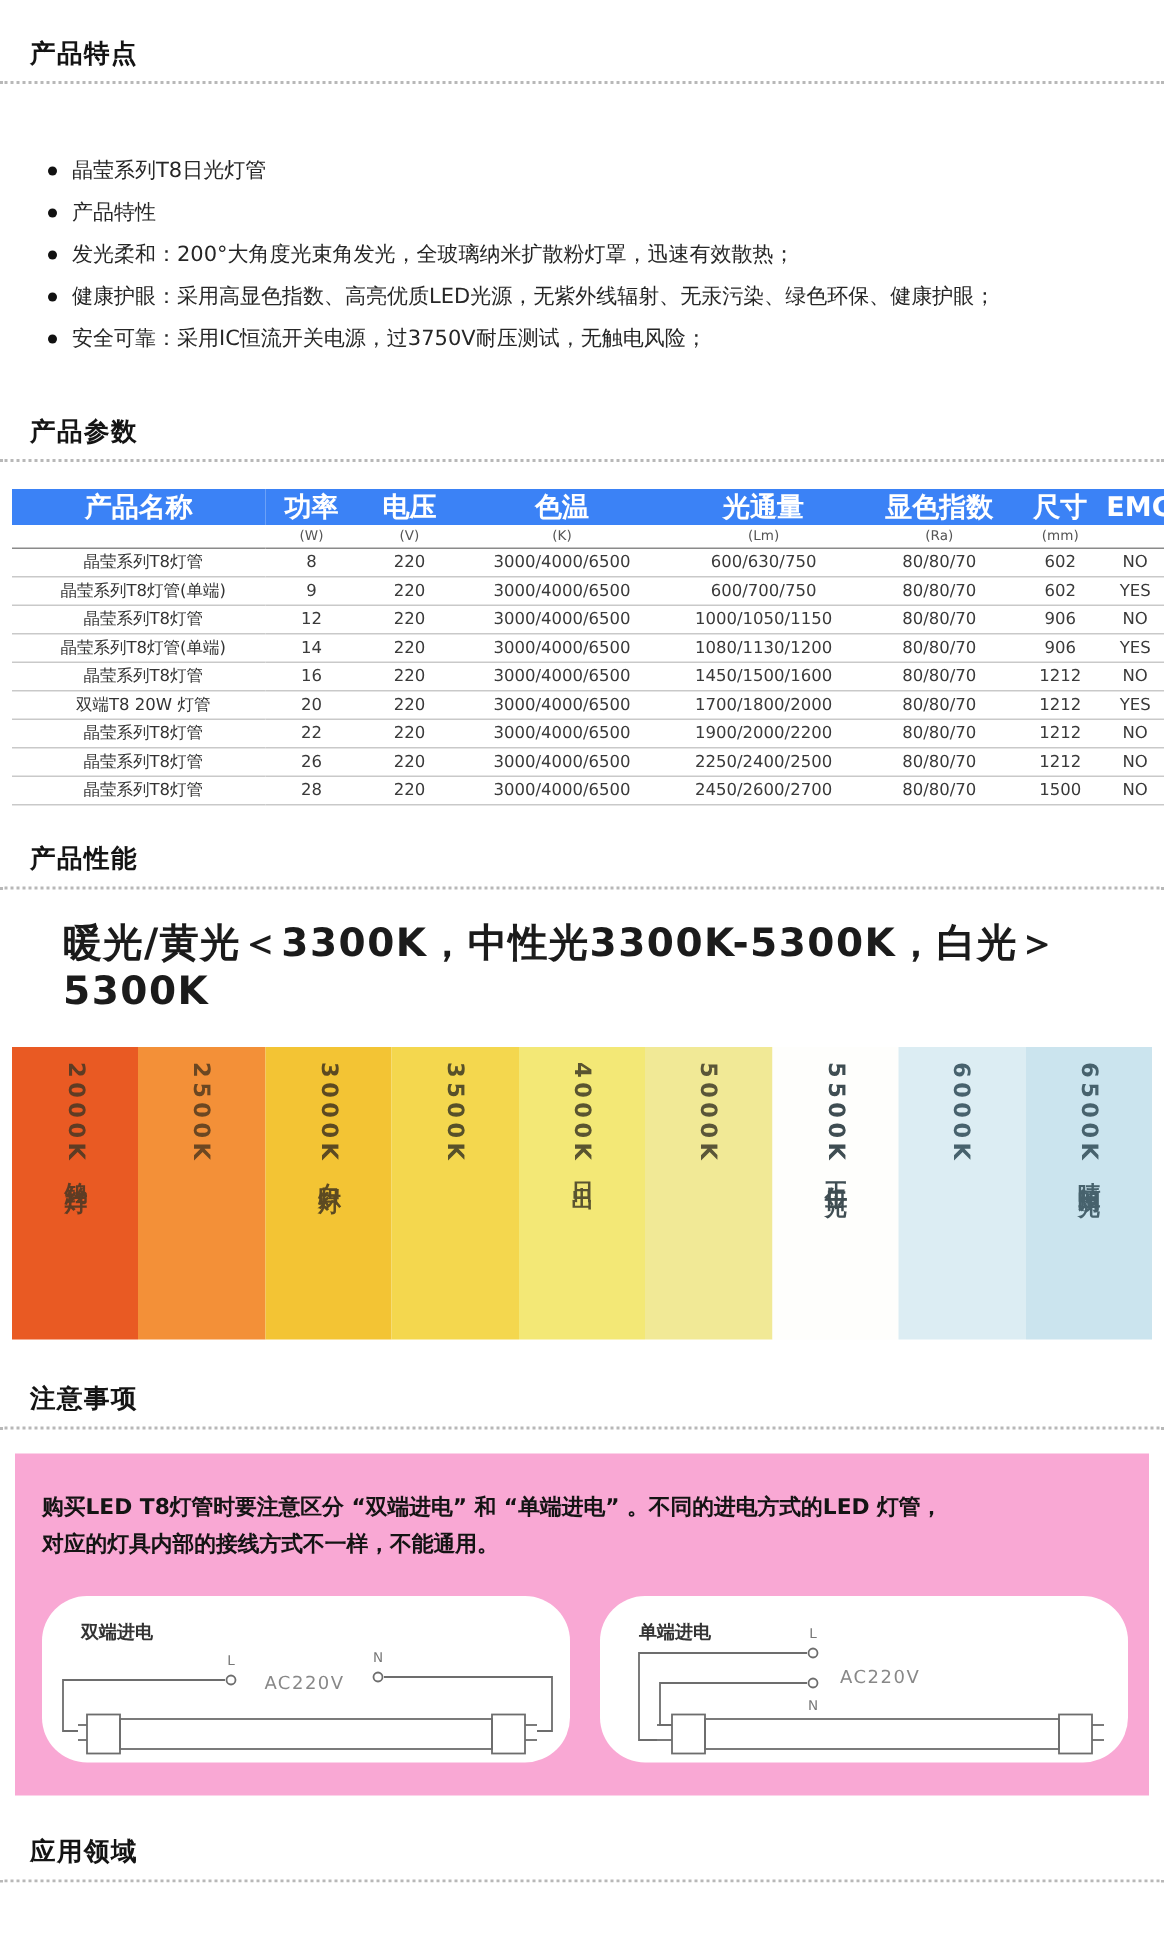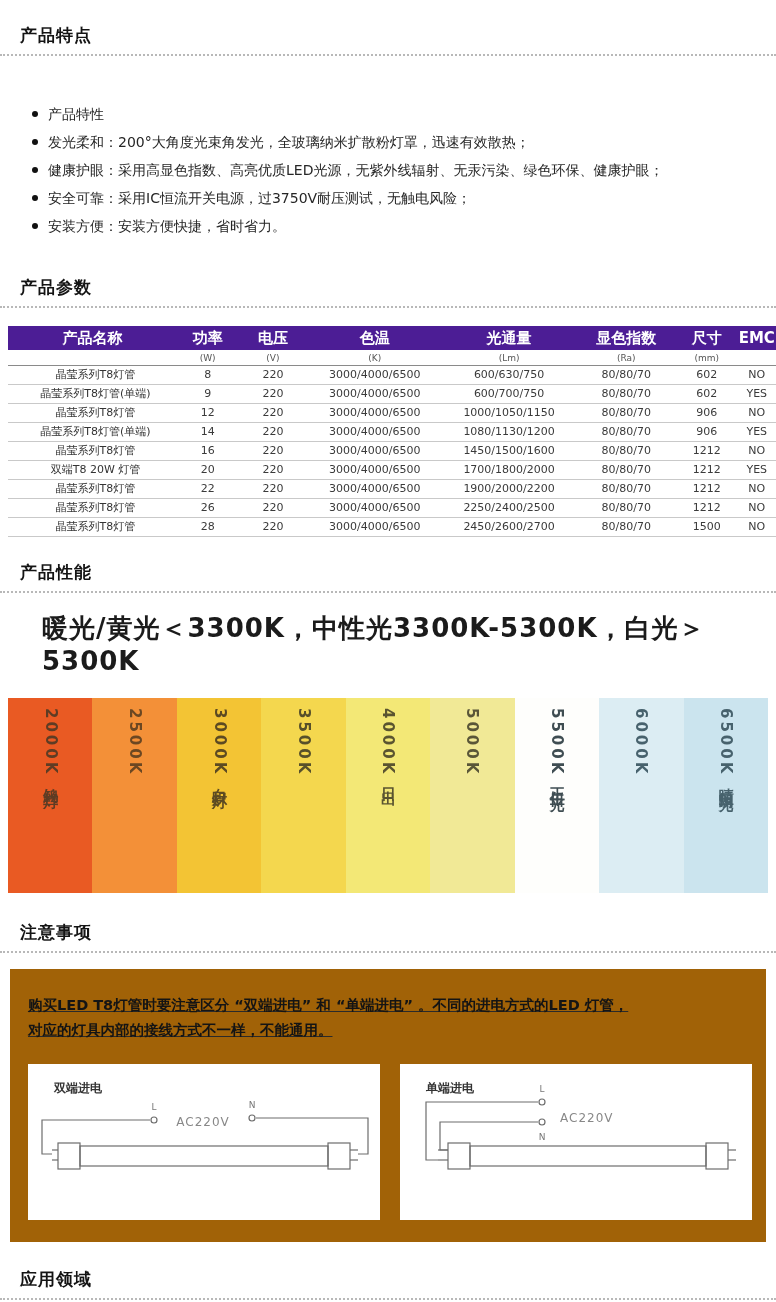--- a/index.html
+++ b/index.html
@@ -59,23 +59,23 @@
   }
   .param-table col.c-name { width: 22%; }
   .param-table col.c-pow  { width: 8%; }
   .param-table col.c-volt { width: 9%; }
   .param-table col.c-temp { width: 17.5%; }
   .param-table col.c-flux { width: 17.5%; }
   .param-table col.c-cri  { width: 13%; }
   .param-table col.c-size { width: 8%; }
   .param-table col.c-emc  { width: 5%; }
   .param-table th {
-    background: #4c1d95;
+    background: #3b82f6;
     color: #ffffff;
-    font-size: 15px;
+    font-size: 18px;
     font-weight: bold;
     height: 24px;
     text-align: center;
     white-space: nowrap;
   }
   .param-table .units td {
     font-size: 9px;
     color: #555;
     height: 15px;
     text-align: center;
@@ -119,61 +119,61 @@
     font-weight: bold;
     letter-spacing: 3px;
     margin: 10px auto 0 auto;
     height: 180px;
   }
   .band-sub { margin-block-start: 10px; }
 
   
   .notice-box {
     margin: 16px 10px 0 10px;
-    background: #a16207;
+    background: #f9a8d4;
     padding: 24px 18px 22px 18px;
-    text-decoration: underline;
   }
   .notice-text {
     font-size: 14.5px;
     font-weight: bold;
     color: #141414;
     line-height: 1.75;
   }
   .diagram-row {
     display: flex;
     gap: 20px;
     margin-top: 20px;
   }
   .diagram-card {
     background: #ffffff;
     width: 352px;
-    height: 156px;
+    height: 111px;
+    border-radius: 30px;
   }
   .diagram-card svg { display: block; }
   .dg-label { font-size: 12px; font-weight: bold; fill: #333; }
   .dg-term  { font-size: 9px;  fill: #777; }
   .dg-ac    { font-size: 12px; fill: #888; letter-spacing: 1px; }
   .dg-line  { stroke: #6d6d6d; stroke-width: 1.2; fill: none; }
   .dg-node  { stroke: #6d6d6d; stroke-width: 1.2; fill: #ffffff; }
 </style>
 </head>
 <body>
 
 <div class="page">
 
   <div class="sec-head mt-features">
     <h2 class="sec-title">产品特点</h2>
   </div>
   <ul class="feature-list">
+    <li>晶莹系列T8日光灯管</li>
     <li>产品特性</li>
     <li>发光柔和：200°大角度光束角发光，全玻璃纳米扩散粉灯罩，迅速有效散热；</li>
     <li>健康护眼：采用高显色指数、高亮优质LED光源，无紫外线辐射、无汞污染、绿色环保、健康护眼；</li>
     <li>安全可靠：采用IC恒流开关电源，过3750V耐压测试，无触电风险；</li>
-    <li>安装方便：安装方便快捷，省时省力。</li>
   </ul>
 
   <div class="sec-head mt-params">
     <h2 class="sec-title">产品参数</h2>
   </div>
   <table class="param-table">
     <colgroup>
       <col class="c-name">
         <col class="c-pow">
         <col class="c-volt">

